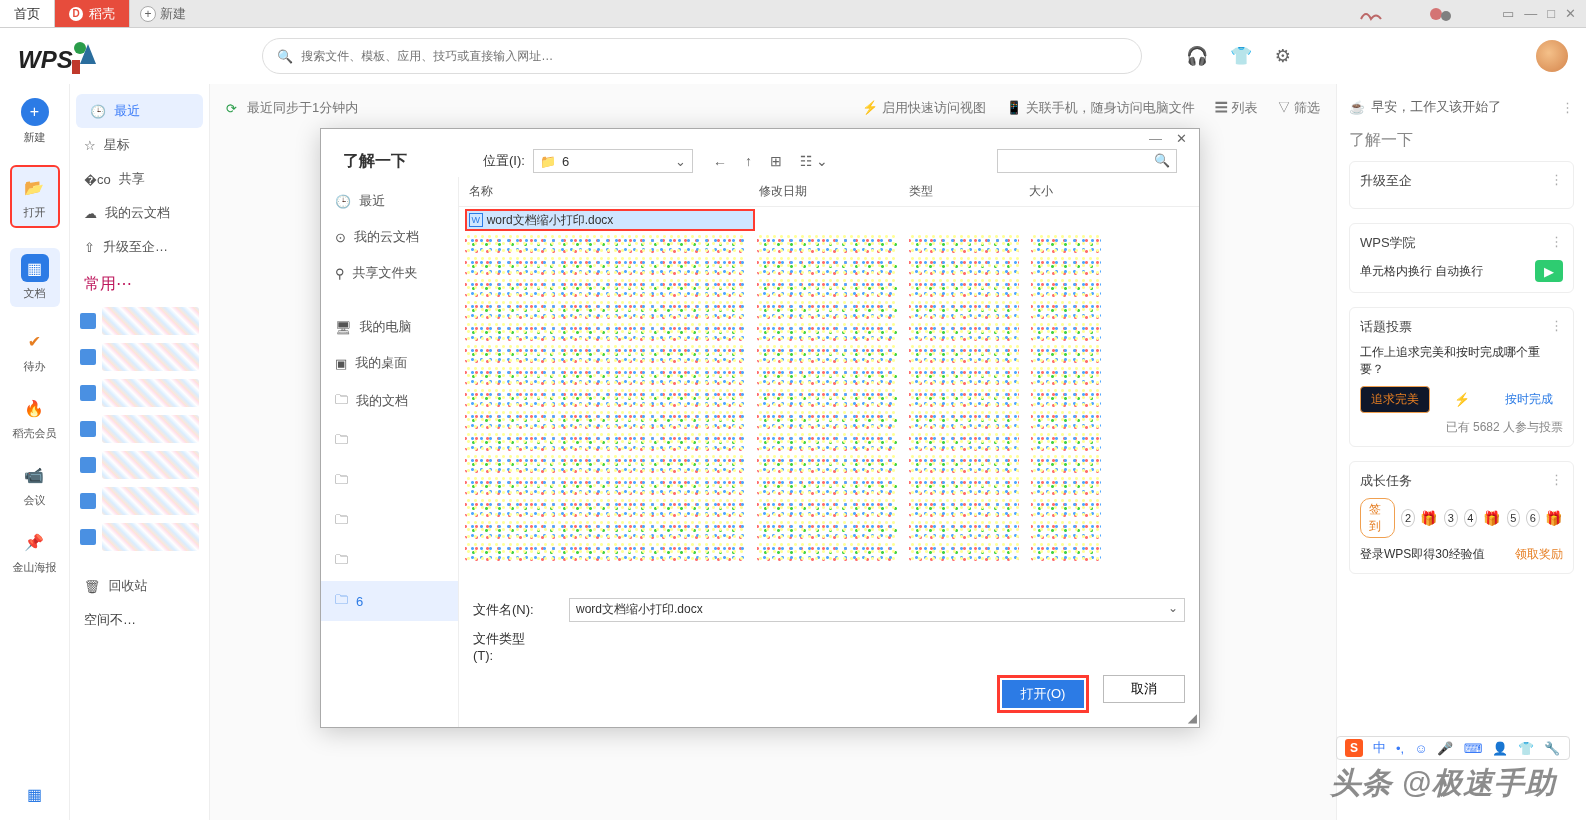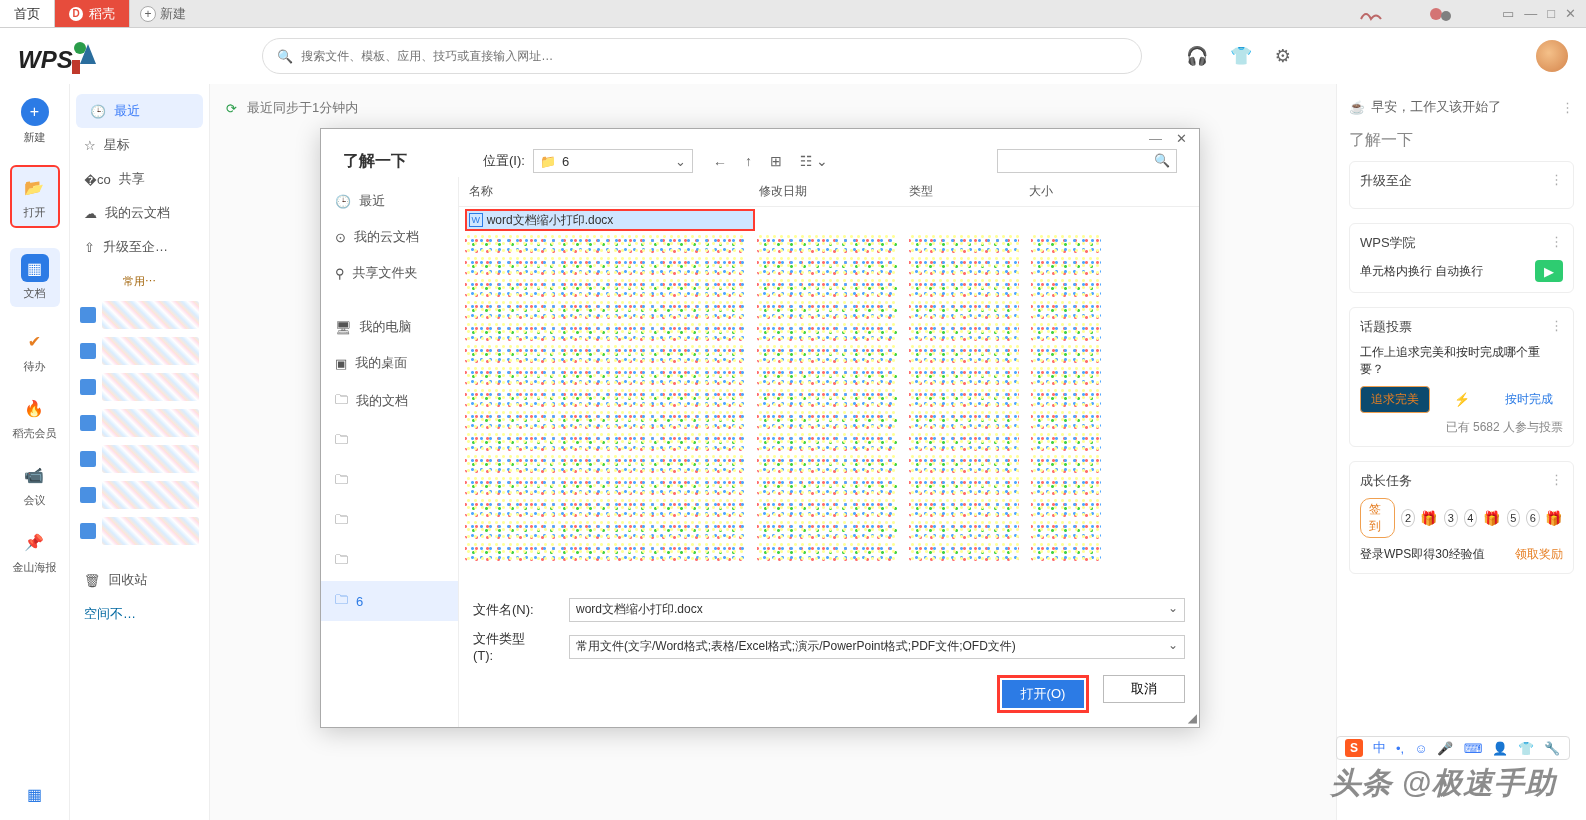--- a/index.html
+++ b/index.html
@@ -25,38 +25,38 @@
 
 .main { display: flex; height: calc(100% - 84px); background: #f5f6f7; }
 .left-rail { width: 70px; background: #fff; border-right: 1px solid #eee; display: flex; flex-direction: column; align-items: center; padding-top: 14px; gap: 20px; }
 .rail-item { width: 50px; display: flex; flex-direction: column; align-items: center; gap: 4px; font-size: 11px; color: #555; cursor: pointer; }
 .rail-icon { width: 28px; height: 28px; border-radius: 6px; display: flex; align-items: center; justify-content: center; font-size: 16px; }
 .rail-item.active { background: #e8f0ff; border-radius: 6px; padding: 6px 2px; border: 2px solid #ff3b30; }
 
 .side-list { width: 140px; background: #fff; border-right: 1px solid #eee; padding-top: 10px; overflow: hidden; }
 .side-item { display: flex; align-items: center; gap: 8px; padding: 8px 14px; color: #555; cursor: pointer; }
 .side-item.active { background: #e8f0ff; color: #3a7bf8; border-radius: 6px; margin: 0 6px; }
-.side-label { font-size: 11px; color: #a16207; padding: 10px 14px 4px; display: flex; justify-content: center; }
+.side-label { font-size: 16px; color: #be185d; padding: 10px 14px 4px; display: flex; justify-content: flex-start; }
 .thumb-list { padding: 4px 10px; }
 .thumb-row { display: flex; gap: 6px; align-items: center; padding: 4px 0; }
 .thumb-icon { width: 16px; height: 16px; background: #4a90e2; border-radius: 2px; }
 .thumb-blur { flex: 1; height: 28px; background: repeating-linear-gradient(45deg, #ffe0cc, #cfe8ff 4px, #fff 8px, #ffd0e0 12px); border-radius: 3px; opacity: 0.8; }
 
 .center { flex: 1; background: #fafafa; position: relative; padding: 10px 0; }
 .center-top { display: flex; align-items: center; padding: 0 16px; height: 28px; color: #777; gap: 10px; }
 .center-top-right { margin-left: auto; display: flex; gap: 20px; }
 
 .right-panel { width: 250px; background: #fff; border-left: 1px solid #eee; padding: 14px 12px; overflow-y: auto; }
 .rp-greet { display: flex; align-items: center; gap: 6px; color: #666; font-size: 13px; margin-bottom: 14px; }
 .rp-card { border: 1px solid #eee; border-radius: 6px; padding: 10px; margin-bottom: 14px; }
 .rp-card-title { font-size: 13px; color: #444; margin-bottom: 8px; display: flex; justify-content: space-between; }
 .rp-sub { color: #888; font-size: 12px; }
 .rp-row { display: flex; align-items: center; justify-content: space-between; }
 .vote-btn { padding: 4px 10px; border-radius: 4px; font-size: 12px; }
-.vote-btn.orange { background: #0c4a6e; color: #e67e22; border: 1px solid #f0a050; }
+.vote-btn.orange { background: #0f172a; color: #e67e22; border: 1px solid #f0a050; }
 .vote-btn.blue { color: #2c7be5; }
 .growth-row { display: flex; align-items: center; gap: 6px; font-size: 12px; }
 .gift { color: #f0a020; font-size: 14px; }
 .num-badge { width: 18px; height: 18px; border: 1px solid #ccc; border-radius: 50%; display: flex; align-items: center; justify-content: center; font-size: 11px; }
 
 
 .dialog { position: absolute; left: 320px; top: 128px; width: 880px; height: 600px; background: #fff; border: 1px solid #aaa; box-shadow: 0 4px 24px rgba(0,0,0,.2); display: flex; flex-direction: column; z-index: 50; }
 .dlg-titlebar { height: 12px; display: flex; justify-content: flex-end; padding: 2px 6px; }
 .dlg-x { cursor: pointer; color: #666; padding: 0 6px; }
 .dlg-head { display: flex; align-items: center; padding: 8px 22px 4px; gap: 20px; }
@@ -247,29 +247,35 @@
         </div>
       <div class="thumb-row">
           <div class="thumb-icon"></div>
           <div class="thumb-blur"></div>
         </div>
     </div>
     <div class="side-item" style="margin-top:10px;">
         <span>🗑</span>
         <span>回收站</span>
       </div>
-    <div class="side-item" style="color:#0369a1;">
+    <div class="side-item" style="color:#404040;">
         <span>空间不…</span>
       </div>
   </div>
 
   <div class="center">
     <div class="center-top">
       <span style="color:#2a9d4a;">⟳</span>
       <span>最近同步于1分钟内</span>
+      <div class="center-top-right">
+        <span><span>⚡</span> <span>启用快速访问视图</span></span>
+        <span><span>📱</span> <span>关联手机，随身访问电脑文件</span></span>
+        <span><span>☰</span> <span>列表</span></span>
+        <span><span>▽</span> <span>筛选</span></span>
+      </div>
     </div>
   </div>
 
   <div class="right-panel">
     <div class="rp-greet">
         <span>☕</span>
         <span>早安，工作又该开始了</span>
         <span style="margin-left:auto;color:#aaa;">⋮</span>
       </div>
     <div style="font-size:16px;color:#888;margin-bottom:10px;">了解一下</div>
@@ -510,21 +516,20 @@
           </div>
       </div>
 
       <div class="dlg-foot">
         <div class="dlg-field">
           <label>文件名(N):</label>
           <div class="combo"><span>word文档缩小打印.docx</span></div>
         </div>
         <div class="dlg-field">
           <label>文件类型(T):</label>
-          <div class="combo"><span>常用文件(文字/Word格式;表格/Excel格式;演示/PowerPoint格式;PDF文件;OFD文件)</span></div>
         </div>
         <div class="dlg-btns">
           <div class="btn-wrap-red">
             <button class="btn primary">打开(O)</button>
           </div>
           <button class="btn">取消</button>
         </div>
       </div>
     </div>
   </div>

